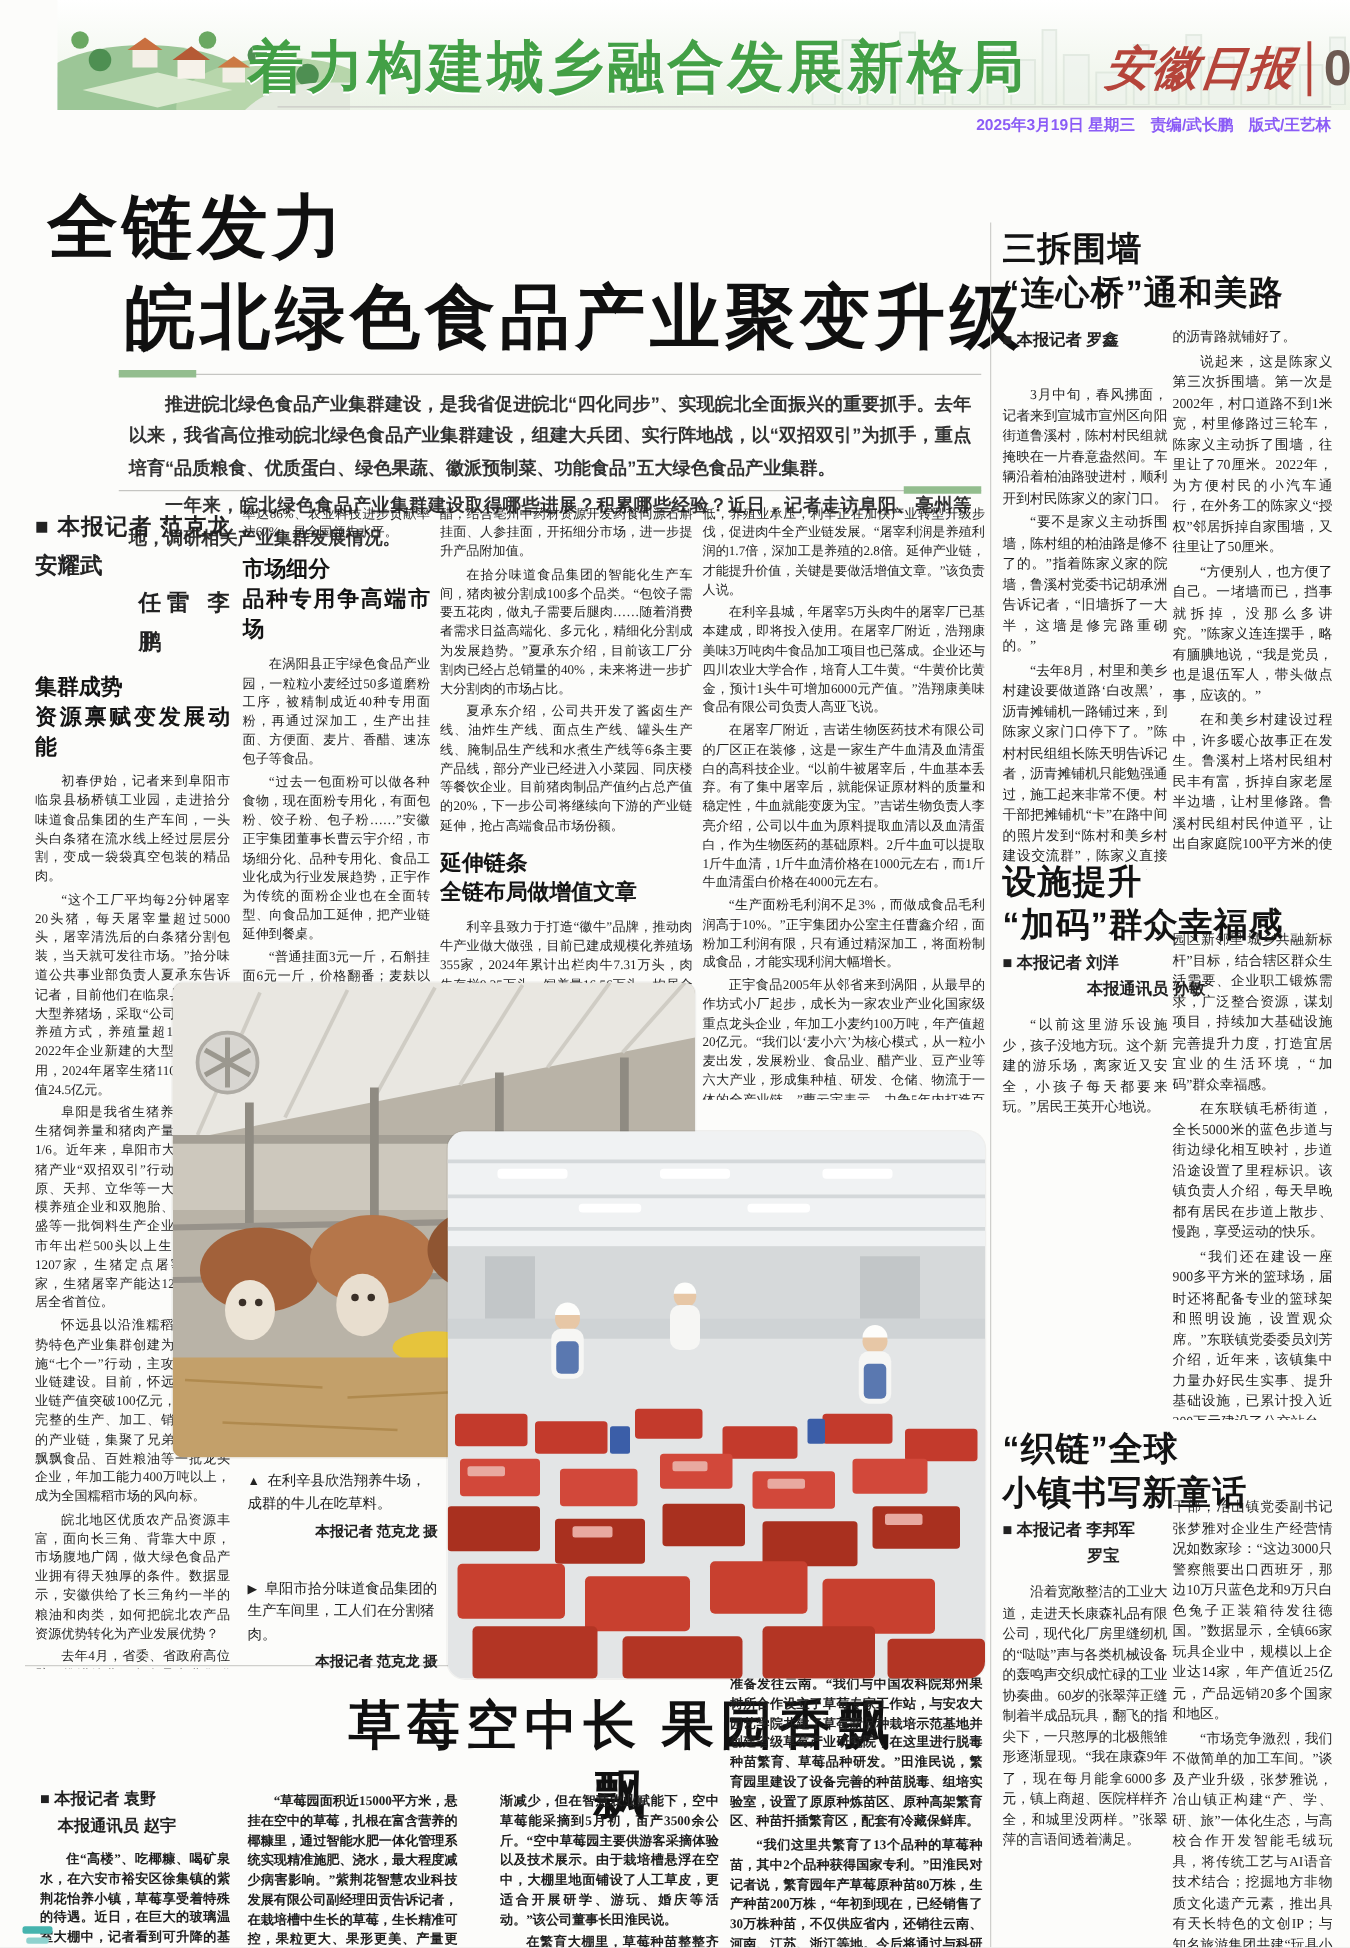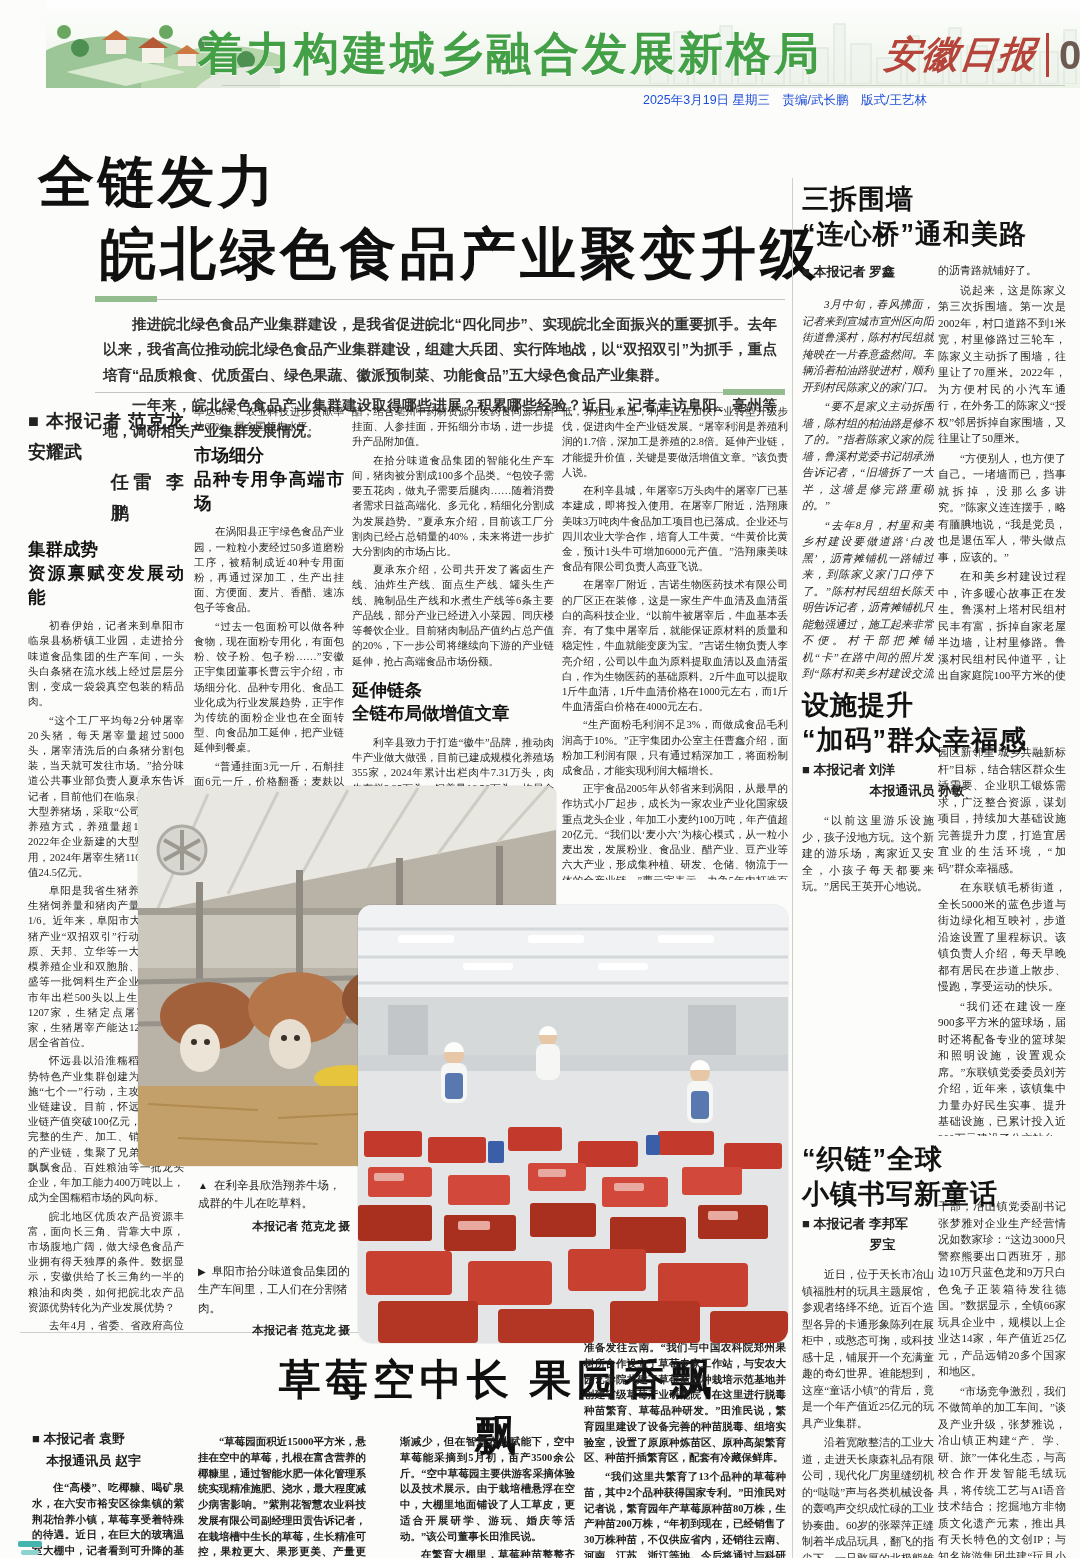--- a/index.html
+++ b/index.html
@@ -10,22 +10,22 @@
   
   .banner{left:0;top:0;width:1080px;height:88px;background:linear-gradient(180deg,#ffffff 0%,#f4f8f1 55%,#ecf3e7 100%);margin-left:46px;}
   .banner-title{left:152px;top:24px;font-family:"Liberation Sans","DejaVu Sans",sans-serif;
     font-weight:900;font-size:45px;letter-spacing:3px;color:#43a046;text-shadow:0 1px 0 #fff;}
   .masthead{left:838px;top:30px;display:flex;align-items:center;gap:10px;}
   .masthead-name{font-family:"Liberation Serif",serif;font-style:italic;font-weight:bold;
     font-size:37px;color:#b5443a;letter-spacing:1px;transform:skewX(-6deg);}
   .masthead-div{width:3px;height:44px;background:#b5443a;}
   .masthead-num{font-family:Liberation Sans, sans-serif;font-size:40px;font-weight:bold;color:#6d5a52;}
   .banner-rule{left:222px;top:85px;width:843px;height:1px;background:#c9c9c6;}
-  .date-line{left:505px;top:92px;width:560px;text-align:center;font-family:"Liberation Sans",sans-serif;
-    font-size:12.5px;color:#1d4ed8;}
+  .date-line{left:505px;top:92px;width:560px;text-align:right;font-family:"Liberation Sans",sans-serif;
+    font-size:12.5px;color:#8b5cf6;font-weight:bold;}
 
   
   .main-h1{left:38px;top:146px;font-family:"Liberation Sans","DejaVu Sans",sans-serif;font-weight:900;
     font-size:56px;letter-spacing:4px;color:#101010;line-height:1.28;}
   .main-h1 .l2{display:block;padding-left:62px;}
   .lead-rule-top{left:95px;top:299px;width:690px;height:1px;background:#c5c5c2;}
   .lead-accent-top{left:95px;top:296px;width:62px;height:6px;background:#93bd8e;}
   .lead-rule-bot{left:95px;top:392px;width:690px;height:1px;background:#c5c5c2;}
   .lead-accent-bot{left:723px;top:389px;width:62px;height:6px;background:#93bd8e;}
   .lead-box{left:98px;top:307px;width:684px;font-family:"Liberation Sans",sans-serif;font-weight:600;
@@ -360,21 +360,21 @@
     <span class="credit">本报记者 范克龙 摄</span>
   </div>
 
   <div class="abs v-rule"></div>
 
   <div class="abs side-h" style="left:802px;top:182px;width:260px;">
     <span>三拆围墙</span><br>
     <span>“连心桥”通和美路</span>
   </div>
   <div class="abs side-by" style="left:802px;top:262px;">■ 本报记者 罗鑫</div>
-  <div class="abs sidecol" style="left:802px;top:296px;width:132px;height:388px;font-style:italic;">
+  <div class="abs sidecol" style="left:802px;top:308px;width:132px;height:388px;">
     <p>3月中旬，春风拂面，记者来到宣城市宣州区向阳街道鲁溪村，陈村村民组就掩映在一片春意盎然间。车辆沿着柏油路驶进村，顺利开到村民陈家义的家门口。</p>
     <p>“要不是家义主动拆围墙，陈村组的柏油路是修不了的。”指着陈家义家的院墙，鲁溪村党委书记胡承洲告诉记者，“旧墙拆了一大半，这墙是修完路重砌的。”</p>
     <p>“去年8月，村里和美乡村建设要做道路‘白改黑’，沥青摊铺机一路铺过来，到陈家义家门口停下了。”陈村村民组组长陈天明告诉记者，沥青摊铺机只能勉强通过，施工起来非常不便。村干部把摊铺机“卡”在路中间的照片发到“陈村和美乡村建设交流群”，陈家义直接回复：“将我东面院墙扒掉！”</p>
 
   </div>
   <div class="abs sidecol" style="left:938px;top:262px;width:128px;height:422px;">
     <p class="cont">的沥青路就铺好了。</p>
     <p>说起来，这是陈家义第三次拆围墙。第一次是2002年，村口道路不到1米宽，村里修路过三轮车，陈家义主动拆了围墙，往里让了70厘米。2022年，为方便村民的小汽车通行，在外务工的陈家义“授权”邻居拆掉自家围墙，又往里让了50厘米。</p>
     <p>“方便别人，也方便了自己。一堵墙而已，挡事就拆掉，没那么多讲究。”陈家义连连摆手，略有腼腆地说，“我是党员，也是退伍军人，带头做点事，应该的。”</p>
     <p>在和美乡村建设过程中，许多暖心故事正在发生。鲁溪村上塔村民组村民丰有富，拆掉自家老屋半边墙，让村里修路。鲁溪村民组村民仲道平，让出自家庭院100平方米的使用权，用于建设和美乡村停车场。</p>
@@ -401,21 +401,20 @@
 
   <div class="abs side-h" style="left:802px;top:1142px;width:260px;">
     <span>“织链”全球</span><br>
     <span>小镇书写新童话</span>
   </div>
   <div class="abs side-by" style="left:802px;top:1214px;">
     <span>■ 本报记者 李邦军</span>
     <span class="l2">罗宝</span>
   </div>
   <div class="abs sidecol" style="left:802px;top:1266px;width:132px;height:292px;">
-    <p>近日，位于天长市冶山镇福胜村的玩具主题展馆，参观者络绎不绝。近百个造型各异的卡通形象陈列在展柜中，或憨态可掬，或科技感十足，铺展开一个充满童趣的奇幻世界。谁能想到，这座“童话小镇”的背后，竟是一个年产值近25亿元的玩具产业集群。</p>
     <p>沿着宽敞整洁的工业大道，走进天长康森礼品有限公司，现代化厂房里缝纫机的“哒哒”声与各类机械设备的轰鸣声交织成忙碌的工业协奏曲。60岁的张翠萍正缝制着半成品玩具，翻飞的指尖下，一只憨厚的北极熊雏形逐渐显现。“我在康森9年了，现在每月能拿6000多元，镇上商超、医院样样齐全，和城里没两样。”张翠萍的言语间透着满足。</p>
 
   </div>
   <div class="abs sidecol" style="left:938px;top:1198px;width:128px;height:360px;">
     <p class="cont">干部，冶山镇党委副书记张梦雅对企业生产经营情况如数家珍：“这边3000只警察熊要出口西班牙，那边10万只蓝色龙和9万只白色兔子正装箱待发往德国。”数据显示，全镇66家玩具企业中，规模以上企业达14家，年产值近25亿元，产品远销20多个国家和地区。</p>
     <p>“市场竞争激烈，我们不做简单的加工车间。”谈及产业升级，张梦雅说，冶山镇正构建“产、学、研、旅”一体化生态，与高校合作开发智能毛绒玩具，将传统工艺与AI语音技术结合；挖掘地方非物质文化遗产元素，推出具有天长特色的文创IP；与知名旅游集团共建“玩具小镇”，规划建设主题乐园、动漫影院、亲子民宿等文旅项目。</p>
 
   </div>
 
   <div class="abs bot-sep"></div>

